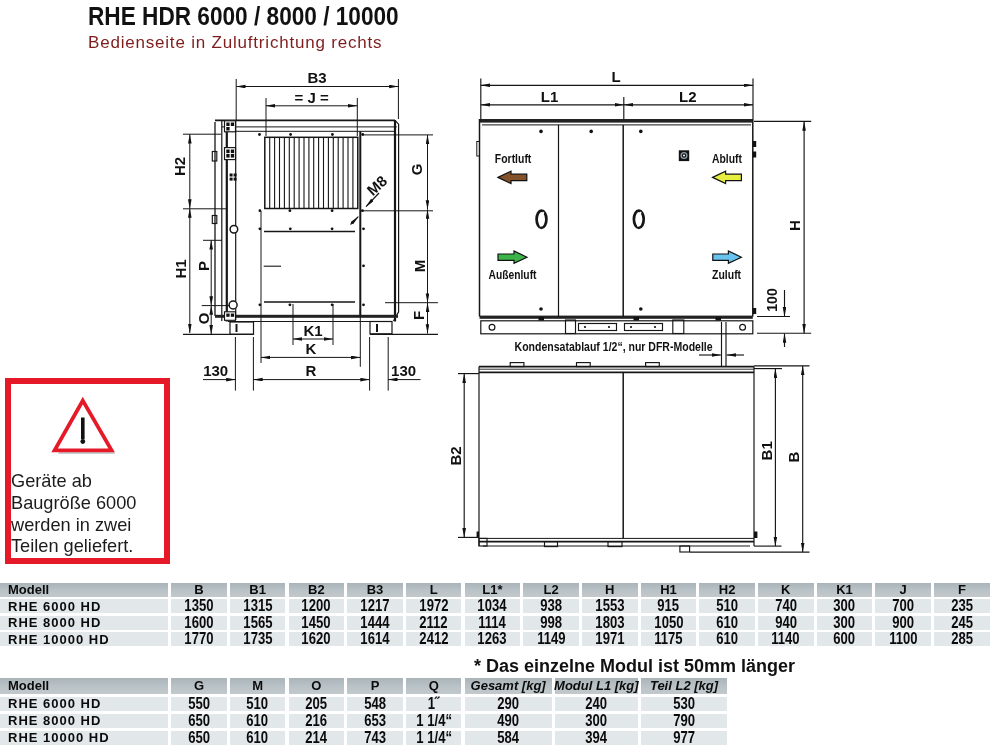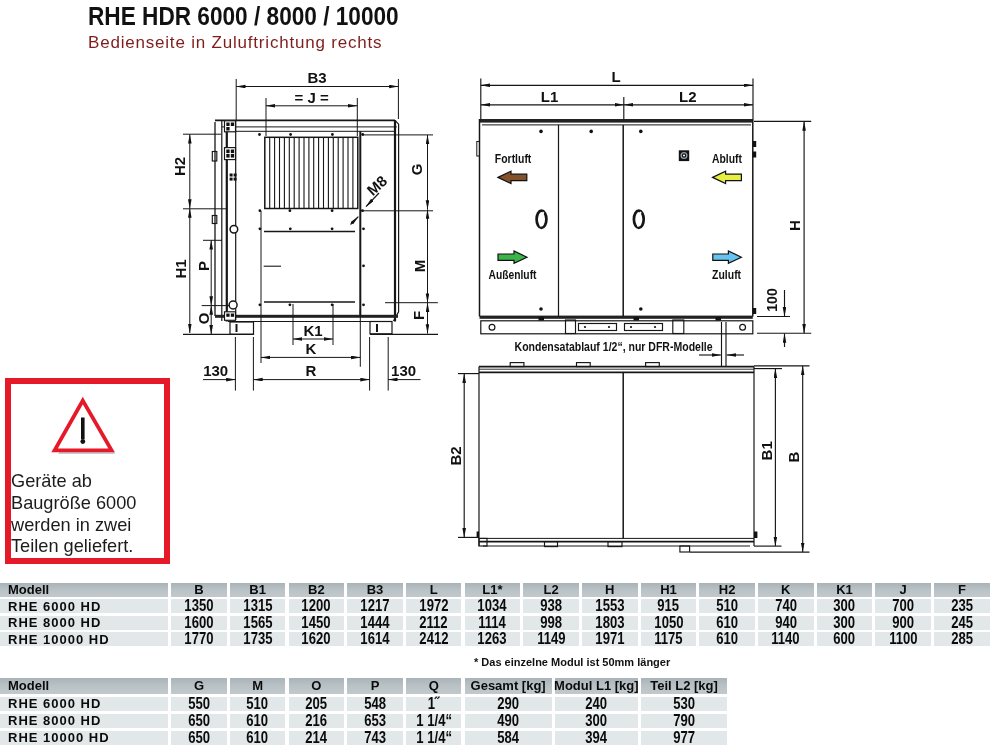--- a/index.html
+++ b/index.html
@@ -5,27 +5,27 @@
   html,body{margin:0;padding:0;}
   body{width:1000px;height:754px;position:relative;background:#fff;
        font-family:"Liberation Sans",sans-serif;overflow:hidden;}
   .title{position:absolute;left:88px;top:1.5px;font-size:25px;font-weight:bold;color:#111;
          transform:scaleX(0.905);transform-origin:0 0;white-space:nowrap;}
   .sub{position:absolute;left:88px;top:33px;font-size:17px;color:#7f1d1d;letter-spacing:0.8px;white-space:nowrap;}
   svg.draw{position:absolute;left:0;top:0;}
   .warn{position:absolute;left:5px;top:378px;width:165px;height:186px;border:6px solid #e61928;
         box-sizing:border-box;background:#fff;text-align:left;}
   .warn .txt{position:absolute;left:0;right:0;top:87px;font-size:18.2px;line-height:21.8px;color:#1c1c1c;}
-  .note{position:absolute;left:474px;top:656px;font-size:11px;font-weight:bold;color:#111;}
+  .note{position:absolute;left:474px;top:656px;font-size:18px;font-weight:bold;color:#111;}
   .tbl{position:absolute;display:grid;font-weight:bold;font-size:12px;color:#0b0b0b;}
   .tbl div{display:flex;align-items:center;justify-content:center;white-space:nowrap;}
   .tbl .dc{font-size:17px;}
   .tbl .dc span{display:inline-block;transform:scaleX(0.77);}
   .tbl .dc.l{letter-spacing:1px;font-size:13px;}
-  .hk{font-size:13px;}
+  .hk{font-size:13px;font-style:italic;}
   .tbl .l{justify-content:flex-start;padding-left:8px;}
   .hd{background:linear-gradient(#aab3b7 0%,#b9c2c6 50%,#c2c9cc 100%);color:#0b0b0b;font-size:13px;}
   .hk{background:linear-gradient(#aab3b7 0%,#b9c2c6 50%,#c2c9cc 100%);color:#0b0b0b;}
   .dc{background:#e2e7e9;}
   #t1{left:0;top:583px;grid-template-columns:168px repeat(14,55.5px);grid-template-rows:13.5px 14px 14px 14px;gap:2.5px 3.2px;}
   #t2{left:0;top:677.5px;grid-template-columns:168px repeat(5,55.5px) 87px 83px 86px;grid-template-rows:16px 13.5px 13.5px 13.5px;gap:3.5px 3.2px;}
 </style>
 </head>
 <body>
 <div class="title">RHE HDR 6000 / 8000 / 10000</div>

